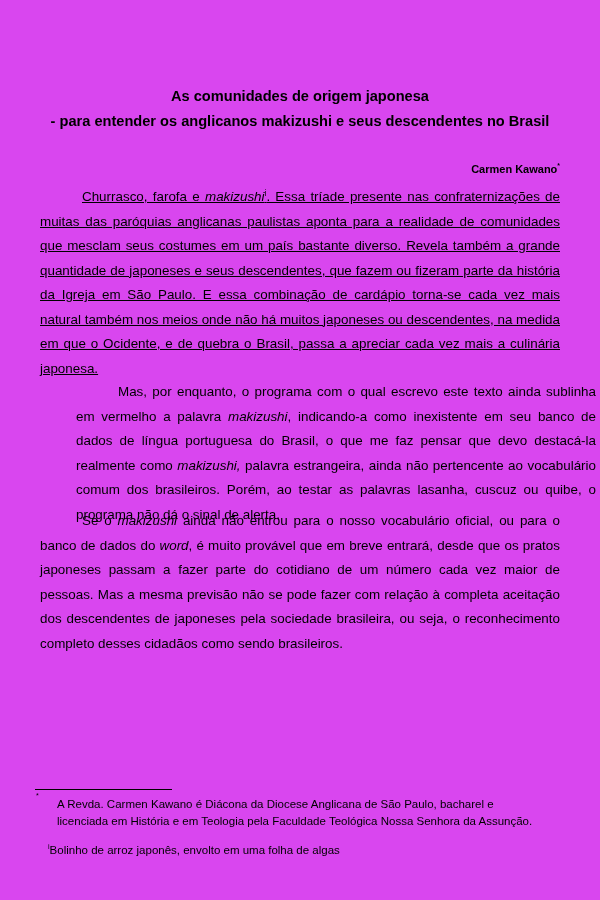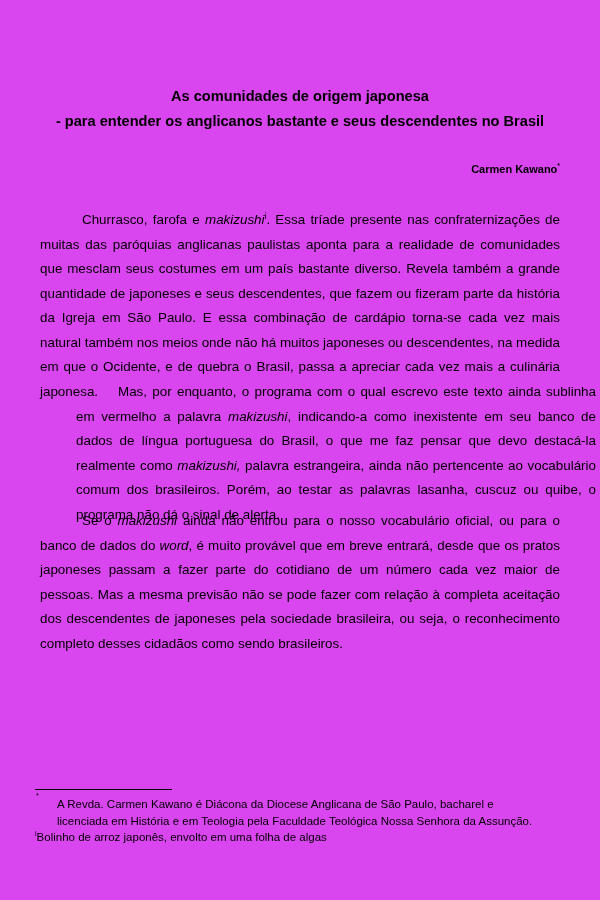--- a/index.html
+++ b/index.html
@@ -35,21 +35,21 @@
   .para {
     position: absolute;
     left: 40px;
     width: 520px;
     margin: 0;
     text-align: justify;
     text-indent: 42px;
     font-size: 13.4px;
     line-height: 24.5px;
   }
-  #p1 { top: 208px; }
+  #p1 { top: 185px; text-decoration: underline; }
   #p2 { top: 380px; margin-left: 36px; }
   #p3 { top: 509px; }
   #p4 { top: 682px; }
   sup {
     font-size: 0.62em;
     vertical-align: super;
     line-height: 0;
   }
   .footnotes {
     position: absolute;
@@ -68,30 +68,30 @@
   .fn-item-1 {
     position: relative;
     padding-left: 22px;
     margin: 0;
   }
   .fn-item-1 .fn-marker {
     position: absolute;
     left: 1px;
     top: 0;
   }
-  .fn-item-2 { margin: 0; }
+  .fn-item-2 { margin: 13px; }
 </style>
 </head>
 <body>
 
 <div class="page">
 
   <div class="doc-title">
     <div>As comunidades de origem japonesa</div>
-    <div>- para entender os anglicanos bastante e seus descendentes no Brasil</div>
+    <div>- para entender os anglicanos makizushi e seus descendentes no Brasil</div>
   </div>
 
   <div class="author-line"><span>Carmen Kawano</span><sup>*</sup></div>
 
   <p class="para" id="p1">Churrasco, farofa e <i>makizushi</i><sup>i</sup>. Essa tríade presente nas confraternizações de muitas das paróquias anglicanas paulistas aponta para a realidade de comunidades que mesclam seus costumes em um país bastante diverso. Revela também a grande quantidade de japoneses e seus descendentes, que fazem ou fizeram parte da história da Igreja em São Paulo. E essa combinação de cardápio torna-se cada vez mais natural também nos meios onde não há muitos japoneses ou descendentes, na medida em que o Ocidente, e de quebra o Brasil, passa a apreciar cada vez mais a culinária japonesa.</p>
   <p class="para" id="p2">Mas, por enquanto, o programa com o qual escrevo este texto ainda sublinha em vermelho a palavra <i>makizushi</i>, indicando-a como inexistente em seu banco de dados de língua portuguesa do Brasil, o que me faz pensar que devo destacá-la realmente como <i>makizushi,</i> palavra estrangeira, ainda não pertencente ao vocabulário comum dos brasileiros. Porém, ao testar as palavras lasanha, cuscuz ou quibe, o programa não dá o sinal de alerta.</p>
   <p class="para" id="p3">Se o <i>makizushi</i> ainda não entrou para o nosso vocabulário oficial, ou para o banco de dados do <i>word</i>, é muito provável que em breve entrará, desde que os pratos japoneses passam a fazer parte do cotidiano de um número cada vez maior de pessoas. Mas a mesma previsão não se pode fazer com relação à completa aceitação dos descendentes de japoneses pela sociedade brasileira, ou seja, o reconhecimento completo desses cidadãos como sendo brasileiros.</p>
 
   <div class="footnotes">
     <div class="fn-sep"></div>

